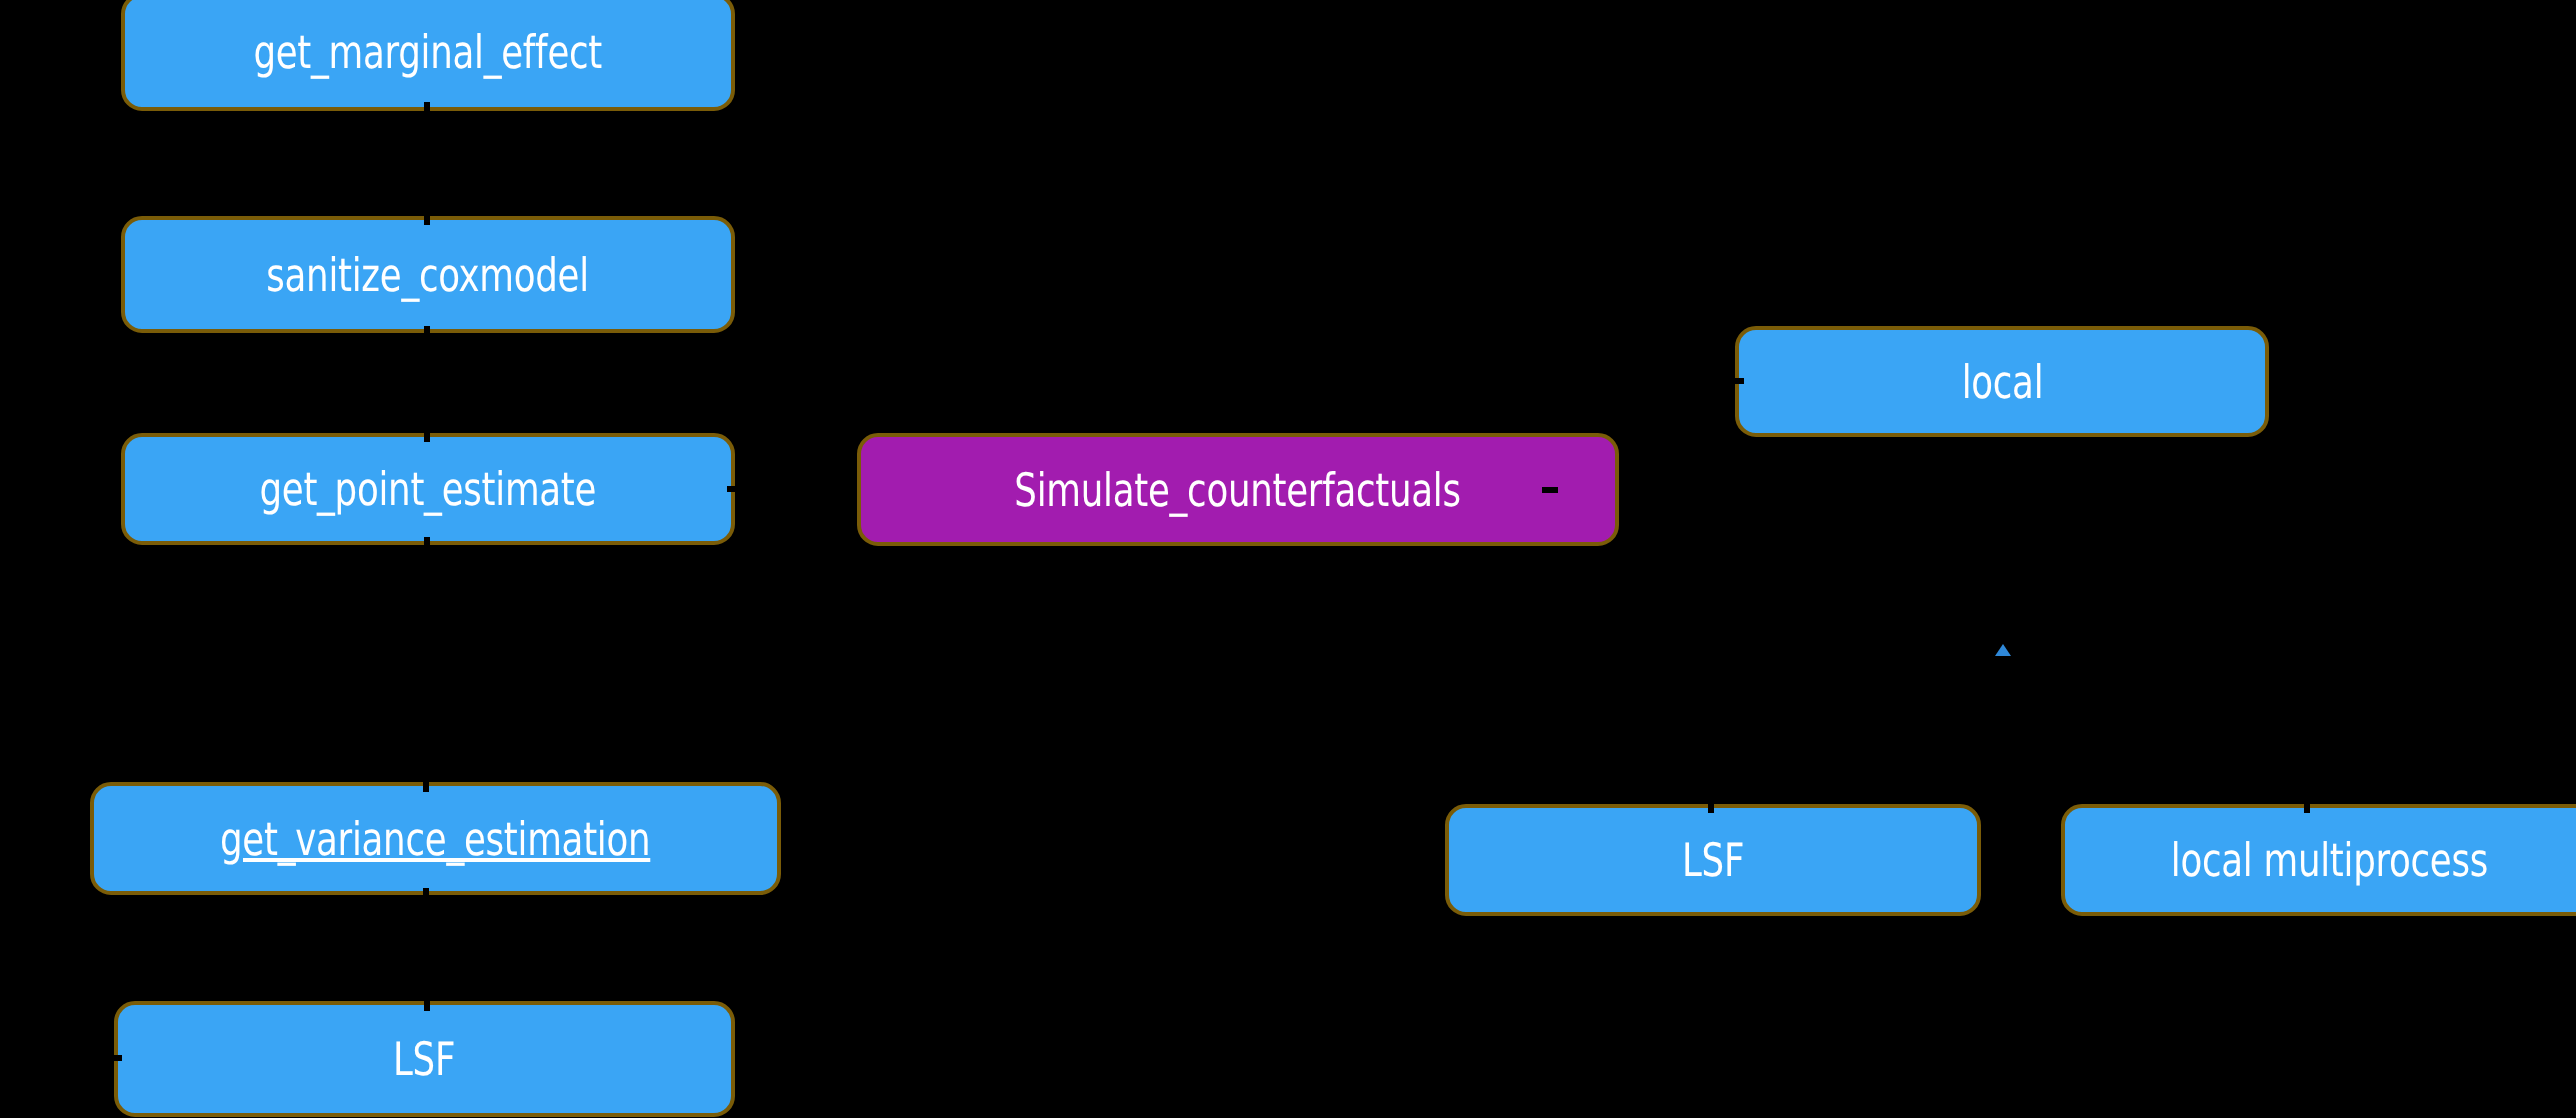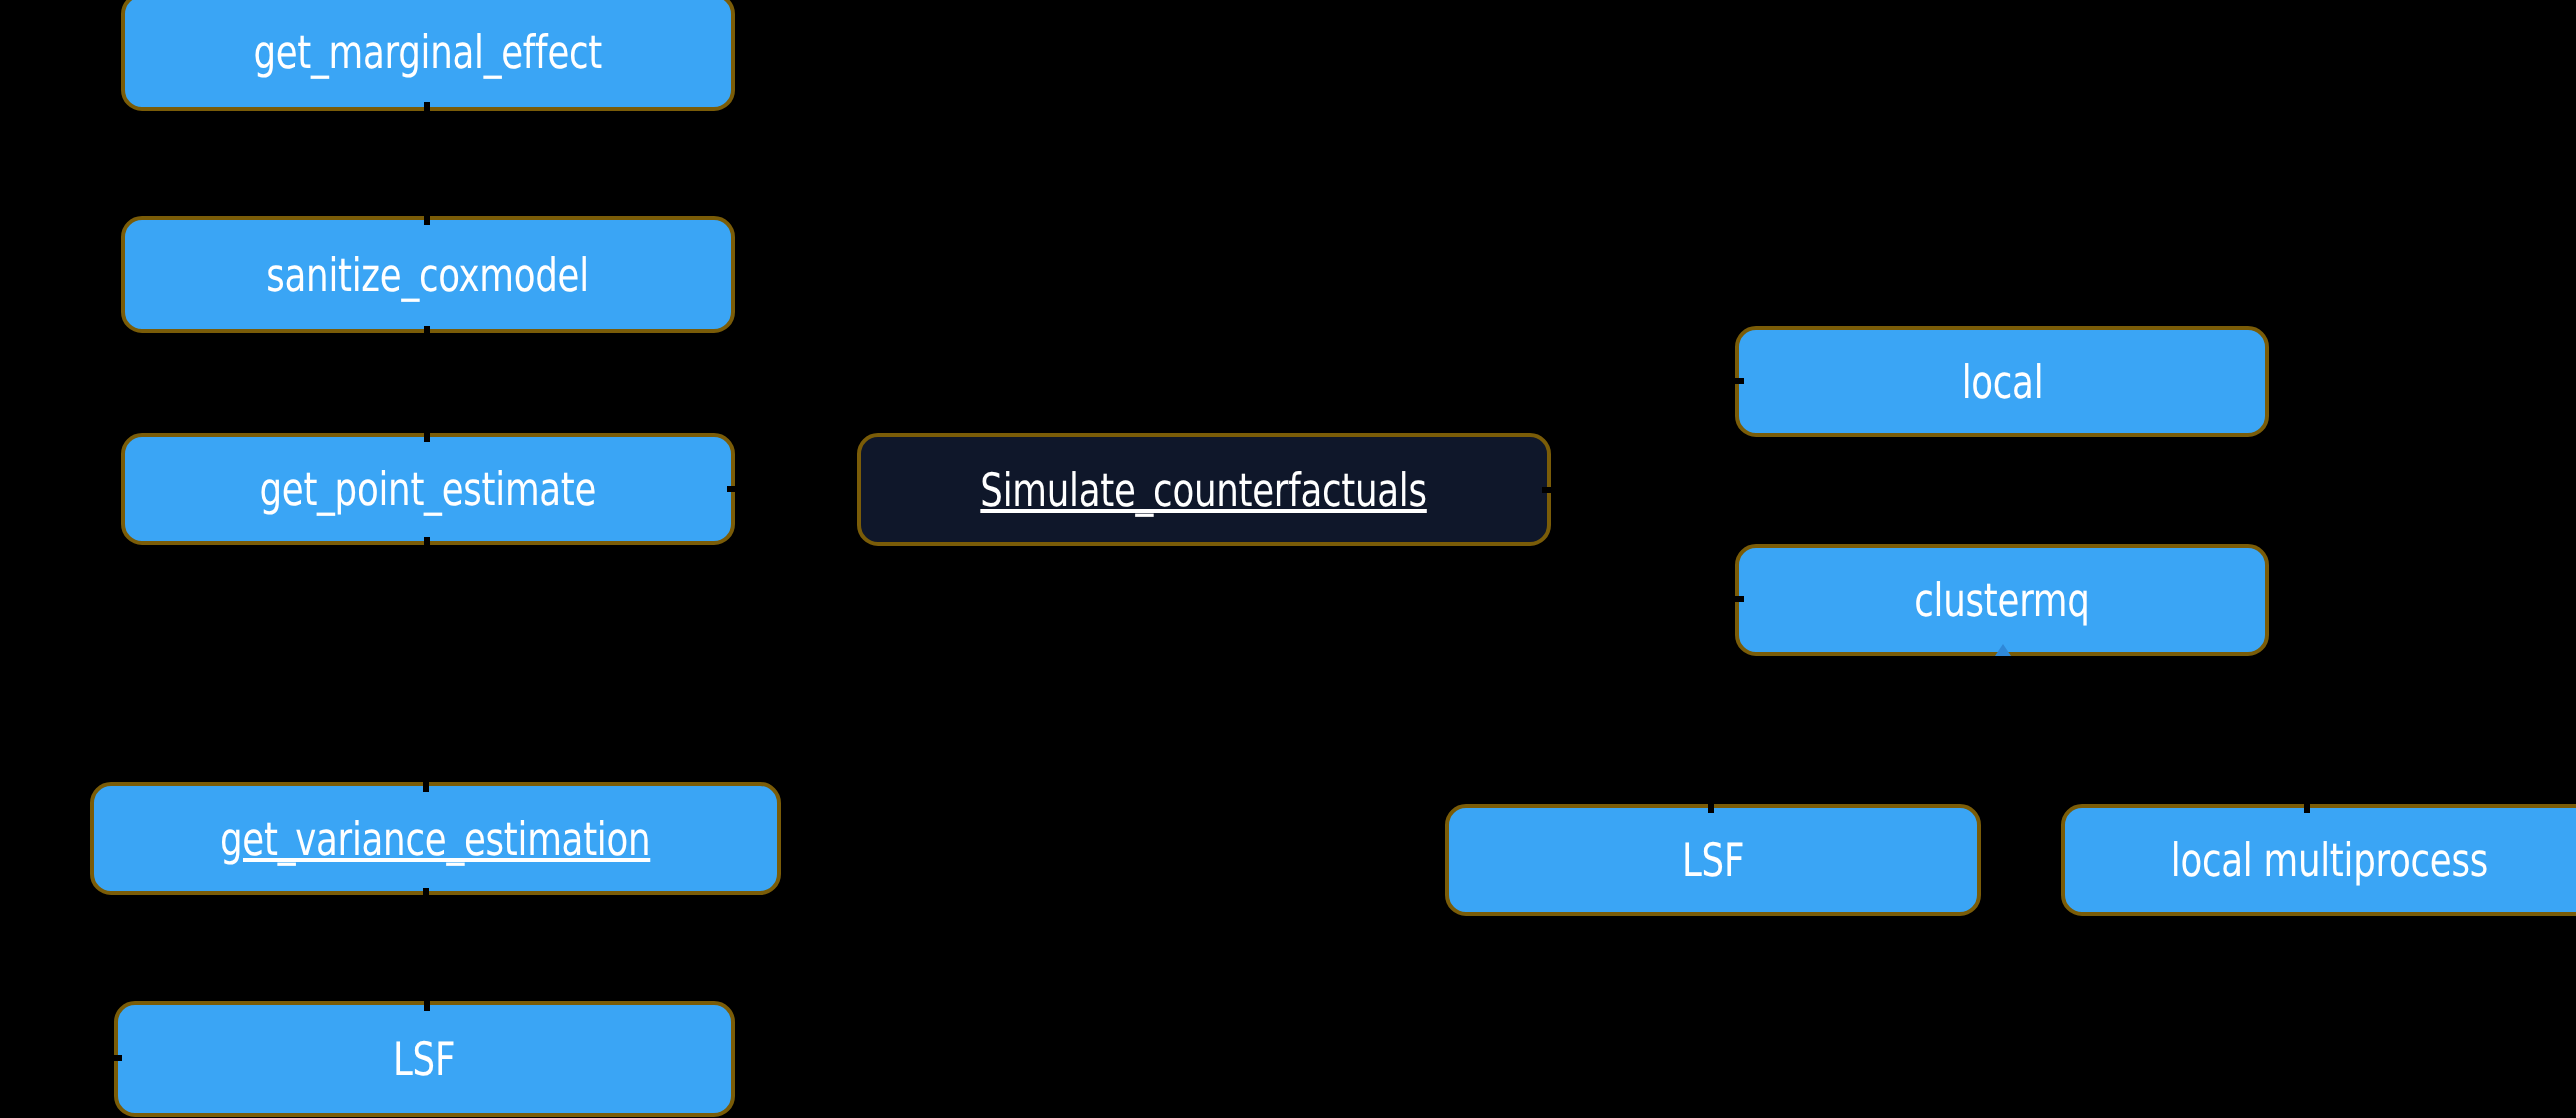--- a/index.html
+++ b/index.html
@@ -75,30 +75,27 @@
         <span class="label">get_point_estimate</span>
       </div>
       <div class="node" style="left: 90px; top: 782px; width: 691px; height: 113px; background: rgb(58, 165, 245); border-color: rgb(122, 92, 8); color: rgb(255, 255, 255); text-decoration: underline;">
         <span class="label">get_variance_estimation</span>
       </div>
       <div class="node" style="left: 114px; top: 1001px; width: 621px; height: 116px; background: rgb(58, 165, 245); border-color: rgb(122, 92, 8); color: rgb(255, 255, 255);">
         <span class="label">LSF</span>
       </div>
     </div>
     <div style="position: absolute; left: 0px; top: 0px; width: 100%; height: 100%;">
-      <div class="node" style="left: 857px; top: 433px; width: 694px; height: 113px; background: #0f172a; border-color: rgb(122, 92, 8); color: rgb(255, 255, 255); text-decoration: underline;">
+      <div class="node" style="left: 857px; top: 433px; width: 762px; height: 113px; background: #a21caf; border-color: rgb(122, 92, 8); color: rgb(255, 255, 255);">
         <span class="label">Simulate_counterfactuals</span>
       </div>
     </div>
     <div style="position: absolute; left: 0px; top: 0px; width: 100%; height: 100%;">
       <div class="node" style="left: 1735px; top: 326px; width: 534px; height: 111px; background: rgb(58, 165, 245); border-color: rgb(122, 92, 8); color: rgb(255, 255, 255);">
         <span class="label">local</span>
-      </div>
-      <div class="node" style="left: 1735px; top: 544px; width: 534px; height: 112px; background: rgb(58, 165, 245); border-color: rgb(122, 92, 8); color: rgb(255, 255, 255);">
-        <span class="label">clustermq</span>
       </div>
     </div>
     <div style="position: absolute; left: 0px; top: 0px; width: 100%; height: 100%;">
       <div class="node" style="left: 1445px; top: 804px; width: 536px; height: 112px; background: rgb(58, 165, 245); border-color: rgb(122, 92, 8); color: rgb(255, 255, 255);">
         <span class="label">LSF</span>
       </div>
       <div class="node" style="left: 2040px; top: 804px; width: 536px; height: 112px; background: rgb(58, 165, 245); border-color: rgb(122, 92, 8); color: rgb(255, 255, 255); margin-left: 21px;">
         <span class="label">local multiprocess</span>
       </div>
     </div>

